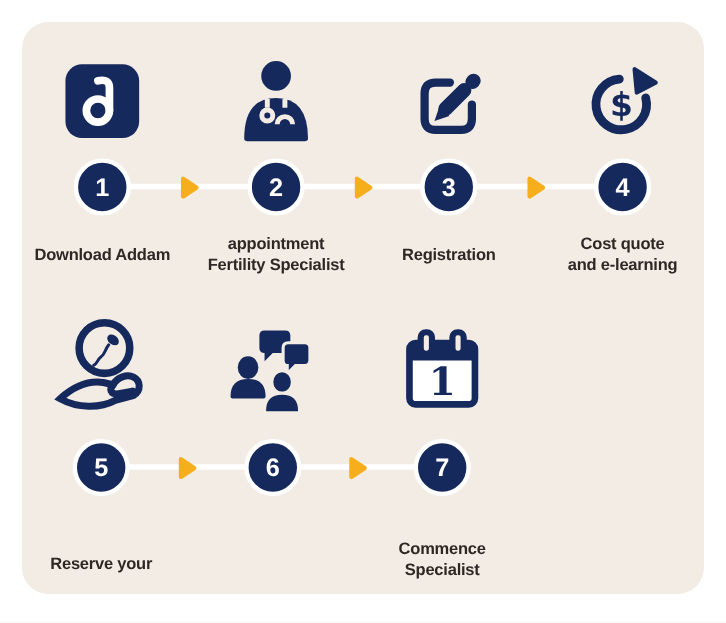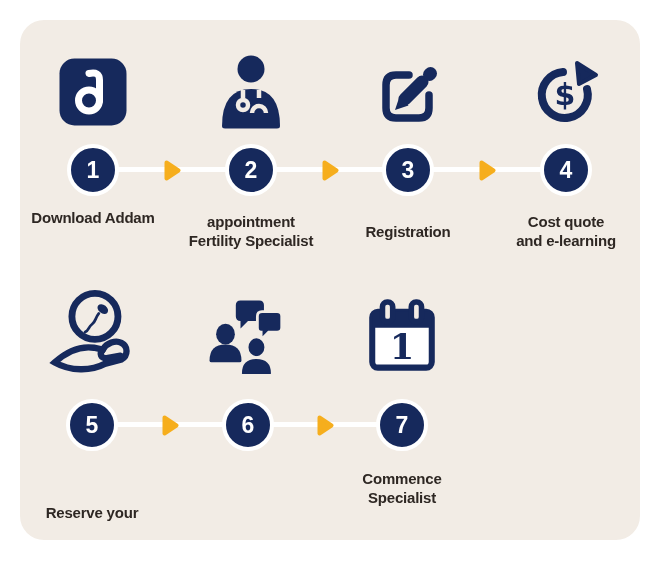--- a/index.html
+++ b/index.html
@@ -58,21 +58,21 @@
 <div class="icon" style="left:33px;top:48px;width:120px;height:88px;">
   <svg width="70" height="70" viewBox="0 0 70 70">
     <rect x="1.5" y="1.5" width="67" height="67" rx="15" fill="#16295c"></rect>
     <circle cx="31" cy="43.5" r="10.5" fill="none" stroke="#ffffff" stroke-width="7"></circle>
     <path d="M41.5,43.5 V23 Q41.5,14 31,16.5" fill="none" stroke="#ffffff" stroke-width="7" stroke-linecap="round"></path>
   </svg>
 </div>
 <div class="circle" style="left:67px;top:144px;">
     <span>1</span>
   </div>
-<div class="label" style="left:8px;top:208px;width:170px;height:46px;justify-content:space-between;">
+<div class="label" style="left:8px;top:208px;width:170px;height:46px;">
   <span>Download Addam</span>
 </div>
 
 <div class="icon" style="left:191px;top:48px;width:120px;height:88px;">
   <svg width="80" height="78" viewBox="0 0 80 78">
     <circle cx="40" cy="16" r="13.5" fill="#16295c"></circle>
     <path d="M11,73 Q11,36 40,36 Q69,36 69,73 Q69,75.5 66,75.5 H14 Q11,75.5 11,73 Z" fill="#16295c"></path>
     <line x1="32" y1="37" x2="32" y2="45" stroke="#f2ece5" stroke-width="4.5"></line>
     <circle cx="32" cy="52" r="5" fill="none" stroke="#f2ece5" stroke-width="4.5"></circle>
     <line x1="48" y1="37" x2="48" y2="45" stroke="#f2ece5" stroke-width="4.5"></line>
@@ -155,16 +155,16 @@
     <rect x="13" y="17" width="64" height="60" rx="6" fill="#ffffff" stroke="#16295c" stroke-width="6.5"></rect>
     <path d="M13,34 V23 Q13,17 19,17 H71 Q77,17 77,23 V34 Z" fill="#16295c"></path>
     <rect x="24" y="6.5" width="11" height="21" rx="5" fill="#f2ece5" stroke="#16295c" stroke-width="6"></rect>
     <rect x="55" y="6.5" width="11" height="21" rx="5" fill="#f2ece5" stroke="#16295c" stroke-width="6"></rect>
     <text x="45" y="68" text-anchor="middle" font-size="38" font-weight="bold" fill="#16295c" font-family="DejaVu Serif, serif">1</text>
   </svg>
 </div>
 <div class="circle" style="left:376px;top:399px;">
     <span>7</span>
   </div>
-<div class="label" style="left:317px;top:465px;width:170px;height:46px;">
+<div class="label" style="left:317px;top:486px;width:170px;height:46px;">
   <span>Commence</span>
   <span>Specialist</span>
 </div>
 
 </body></html>

